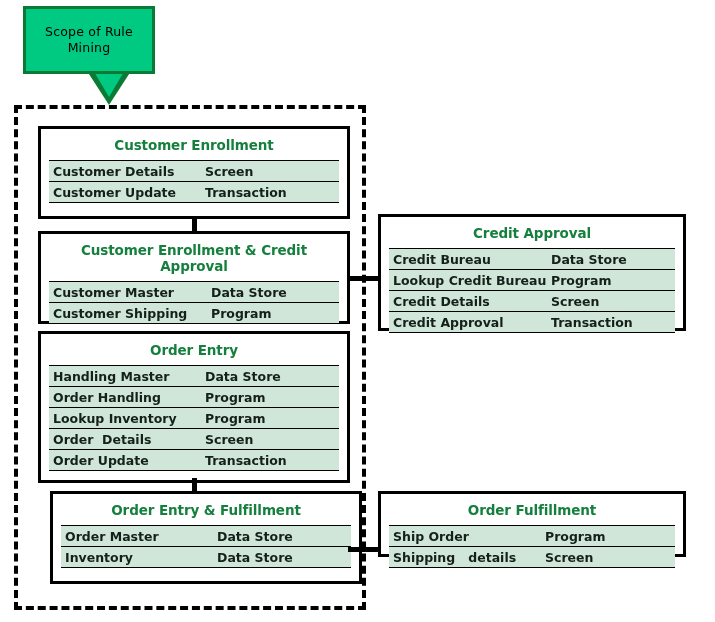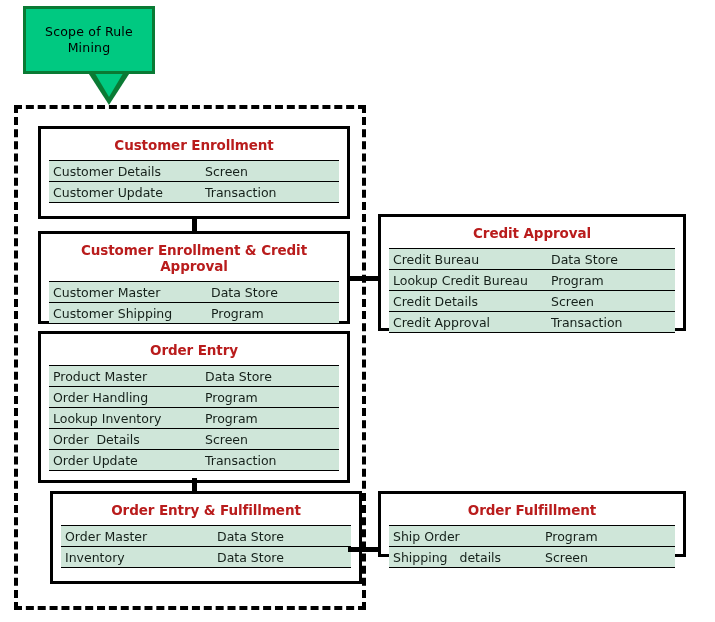--- a/index.html
+++ b/index.html
@@ -85,28 +85,29 @@
     position: absolute;
     background: #ffffff;
     border: 3px solid #000000;
     box-sizing: border-box;
     z-index: 3;
   }
   .entity-title {
     text-align: center;
     font-weight: bold;
     font-size: 13.5px;
-    color: #b91c1c;
+    color: #15803d;
     padding: 8px 4px 7px 4px;
     letter-spacing: -0.1px;
   }
   .entity-rows {
     margin: 0 8px 7px 8px;
     background: #cfe6d9;
     border-top: 1.5px solid #000000;
+    font-weight: bold;
   }
   .entity-row {
     display: flex;
     height: 20px;
     align-items: center;
     border-bottom: 1.5px solid #000000;
     font-size: 12.5px;
     color: #15201a;
   }
   .entity-row:last-child { border-bottom: 1.5px solid #000000; }
@@ -172,21 +173,21 @@
         <span class="cell-name">Customer Shipping</span>
         <span class="cell-type">Program</span>
       </div>
     </div>
   </div>
 
   <div class="entity-box" style="left:38px; top:331px; width:312px; height:152px;">
     <div class="entity-title">Order Entry</div>
     <div class="entity-rows">
       <div class="entity-row">
-        <span class="cell-name">Product Master</span>
+        <span class="cell-name">Handling Master</span>
         <span class="cell-type">Data Store</span>
       </div>
       <div class="entity-row">
         <span class="cell-name">Order Handling</span>
         <span class="cell-type">Program</span>
       </div>
       <div class="entity-row">
         <span class="cell-name">Lookup Inventory</span>
         <span class="cell-type">Program</span>
       </div>

